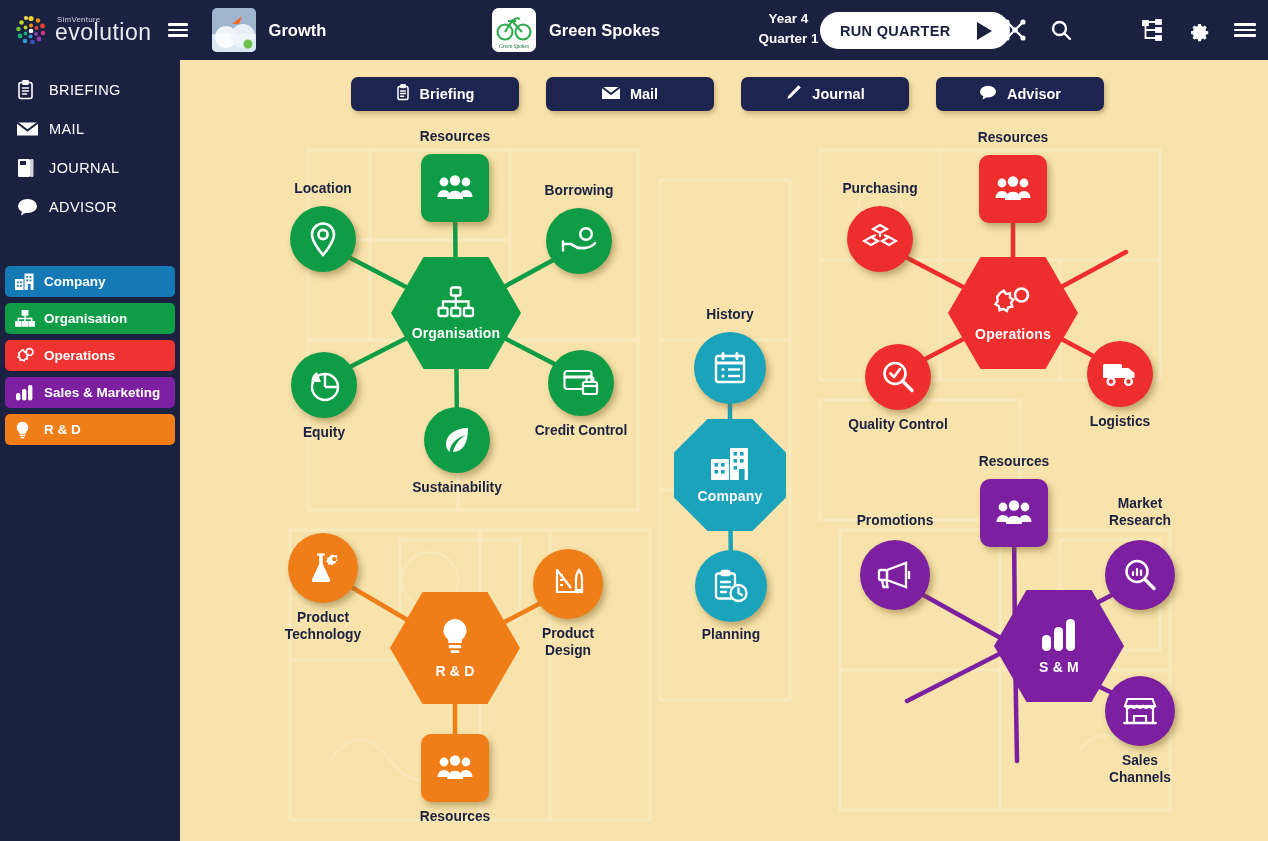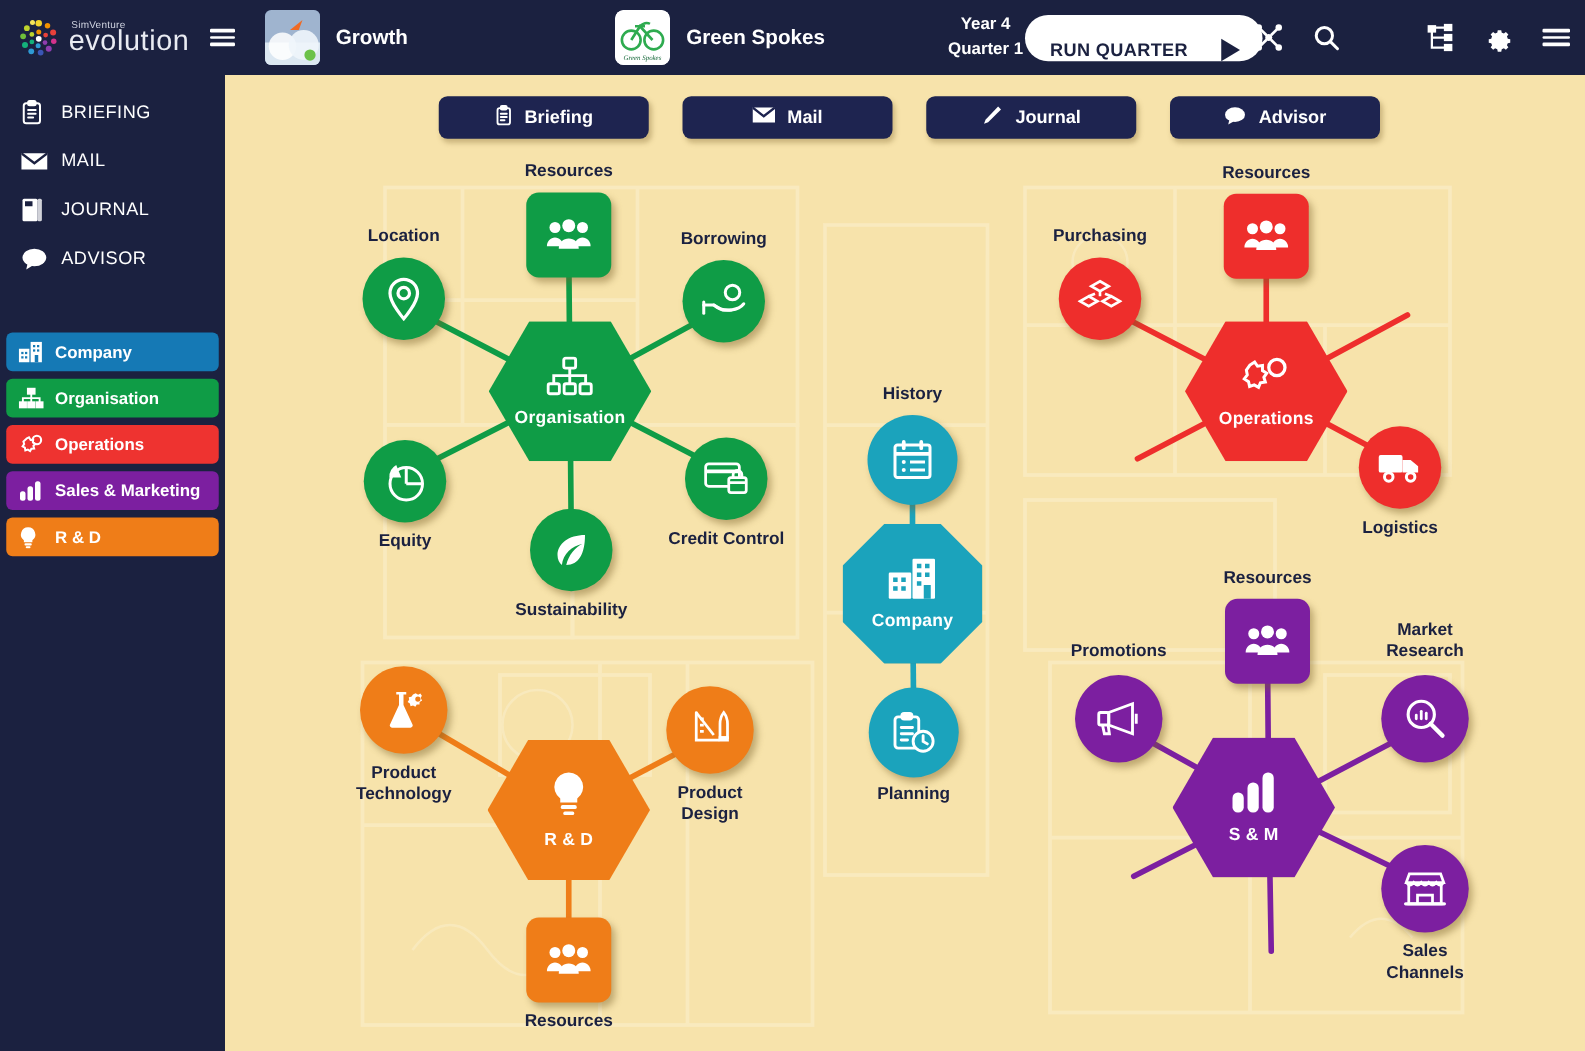--- a/index.html
+++ b/index.html
@@ -36,21 +36,21 @@
     width: 44px; height: 44px; border-radius: 7px; background: #fff;
     position: relative; flex: none; overflow: hidden;
   }
   .company-name { margin-left: 13px; font-size: 16.5px; font-weight: bold; color:#fff;}
   .turn { position: absolute; left: 746px; top: 9px; text-align: center; width: 85px;
           font-size: 13.5px; font-weight: bold; line-height: 1.45; color: #fff;}
   .run-btn {
     position: absolute; left: 820px; top: 12px; height: 37px;
     background: #fff; color: #1b2140; border: none; border-radius: 19px;
     padding: 0 18px 0 20px; font-size: 14.5px; font-weight: bold; letter-spacing: .3px;
-    display: flex; align-items: flex-end; gap: 27px; cursor: pointer;
+    display: flex; align-items: center; gap: 27px; cursor: pointer;
     font-family: "Liberation Sans", sans-serif;
   }
   .play-tri { width: 0; height: 0; border-left: 15px solid #1b2140;
               border-top: 9px solid transparent; border-bottom: 9px solid transparent;}
   .top-icons { position: absolute; right: 0; top: 0; height: 60px; display: flex; align-items: center;}
   .ticon { width: 46px; height: 60px; display: flex; align-items: center; justify-content: center; cursor: pointer;}
 
   
   .sidebar {
     position: absolute; left: 0; top: 60px; width: 180px; height: 781px;
@@ -554,20 +554,30 @@
           <path d="M18 2 L25 6 L18 10 L11 6 Z"></path>
           <path d="M9 14 L16 18 L9 22 L2 18 Z"></path>
           <path d="M27 14 L34 18 L27 22 L20 18 Z"></path>
           <path d="M18 10 L18 14 M14 12 L9 14 M22 12 L27 14"></path>
         </svg>
       </div>
       <div class="node-label" style="top:-26px">Purchasing</div>
     </div>
 
 
+    <div class="node circle" style="left:685px;top:284px">
+      <div class="shape" style="width:66px;height:66px;background:#ee2e2c">
+        <svg width="34" height="34" viewBox="0 0 34 34" fill="none" stroke="#fff" stroke-width="2.6">
+          <circle cx="14" cy="13.5" r="10.5"></circle>
+          <path d="M9.5 13.5 L13 17 L19 9" stroke-linecap="round" stroke-linejoin="round"></path>
+          <path d="M21.5 21 L31 30.5" stroke-linecap="round" stroke-width="3.4"></path>
+        </svg>
+      </div>
+      <div class="node-label" style="top:72px">Quality Control</div>
+    </div>
 
     <div class="node circle" style="left:907px;top:281px">
       <div class="shape" style="width:66px;height:66px;background:#ee2e2c">
         <svg width="36" height="28" viewBox="0 0 36 28" fill="#fff">
           <rect x="1" y="4" width="19" height="14" rx="1.5"></rect>
           <path d="M20 8 h6.5 l6 5 v5 H20z"></path>
           <circle cx="9" cy="21.5" r="3.4" fill="none" stroke="#fff" stroke-width="2.4"></circle>
           <circle cx="26.5" cy="21.5" r="3.4" fill="none" stroke="#fff" stroke-width="2.4"></circle>
         </svg>
       </div>
@@ -742,21 +752,21 @@
           <path d="M3 10 q3 4 6 0 q3 4 6 0 q3 4 6 0 q3 4 6 0 q3 4 6 0"></path>
           <path d="M2.5 27 h31" stroke-width="2.6" stroke-linecap="round"></path>
           <path d="M12 27 v-7 h12 v7"></path>
         </svg>
       </div>
       <div class="node-label" style="top:76px">Sales
 Channels</div>
     </div>
 
 
-    <div class="node hex" style="left:758px;top:530px">
+    <div class="node hex" style="left:814px;top:530px">
       <div class="shape" style="width:130px;height:112px;background:#7c1fa0">
         <span>
           <svg width="40" height="34" viewBox="0 0 40 34" fill="#fff">
             <rect x="3" y="17" width="9" height="16" rx="4.3"></rect>
             <rect x="15" y="9" width="9" height="24" rx="4.3"></rect>
             <rect x="27" y="1" width="9" height="32" rx="4.3"></rect>
           </svg>
         </span>
         <span class="inner-label">S &amp; M</span>
       </div>

